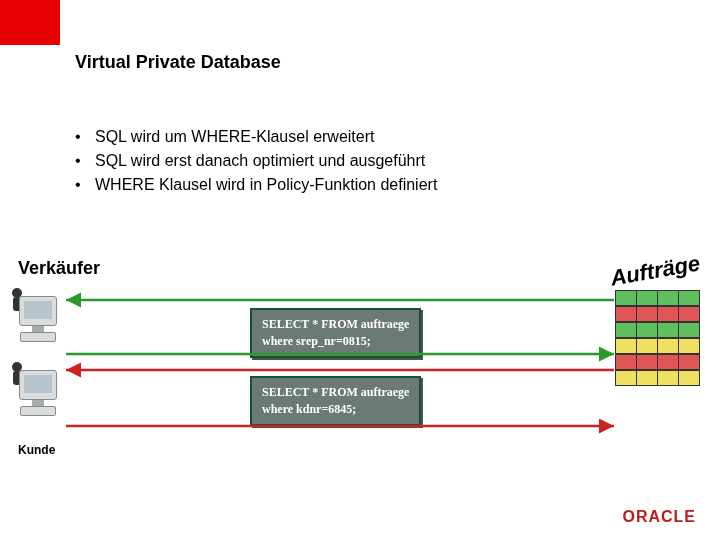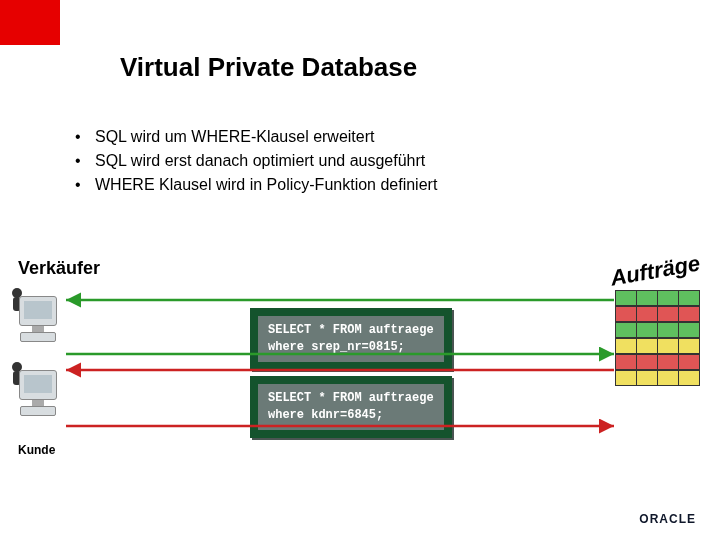--- a/index.html
+++ b/index.html
@@ -16,24 +16,23 @@
     top: 0;
     left: 0;
     width: 60px;
     height: 45px;
     background: #e60000;
   }
   .title {
     position: absolute;
     top: 52px;
     left: 75px;
-    font-size: 26px;
+    font-size: 18px;
     font-weight: bold;
     color: #000;
-    margin-left: 45px;
   }
   .bullets {
     position: absolute;
     top: 125px;
     left: 75px;
     list-style: none;
   }
   .bullets li {
     font-size: 16px;
     color: #000;
@@ -114,23 +113,23 @@
     background: #333;
     border-radius: 3px;
     position: absolute;
     top: 1px; left: -1px;
   }
   #comp1 { top: 296px; left: 14px; }
   #comp2 { top: 370px; left: 14px; }
   .sql-box {
     position: absolute;
     background: #6b7a77;
-    border: 8px solid #14532d;
+    border: 2px solid #14532d;
     padding: 6px 10px;
-    font-family: Liberation Mono, monospace;
+    font-family: Liberation Serif, serif;
     font-size: 12px;
     color: #fff;
     font-weight: bold;
     box-shadow: 2px 2px 0 #4a5552;
     line-height: 1.4;
   }
   #sql1 { top: 308px; left: 250px; }
   #sql2 { top: 376px; left: 250px; }
   .db-stack {
     position: absolute;
@@ -154,23 +153,23 @@
   svg.arrows {
     position: absolute;
     top: 0; left: 0;
     width: 720px; height: 540px;
     pointer-events: none;
   }
   .logo {
     position: absolute;
     bottom: 14px;
     right: 24px;
-    font-size: 12px;
-    font-weight: bold;
-    color: #0f172a;
+    font-size: 16px;
+    font-weight: bold;
+    color: #b91c1c;
     letter-spacing: 1px;
     font-family: Arial, sans-serif;
   }
 </style>
 </head>
 <body>
 
 <div class="red-block"></div>
 
 <h1 class="title">Virtual Private Database</h1>

